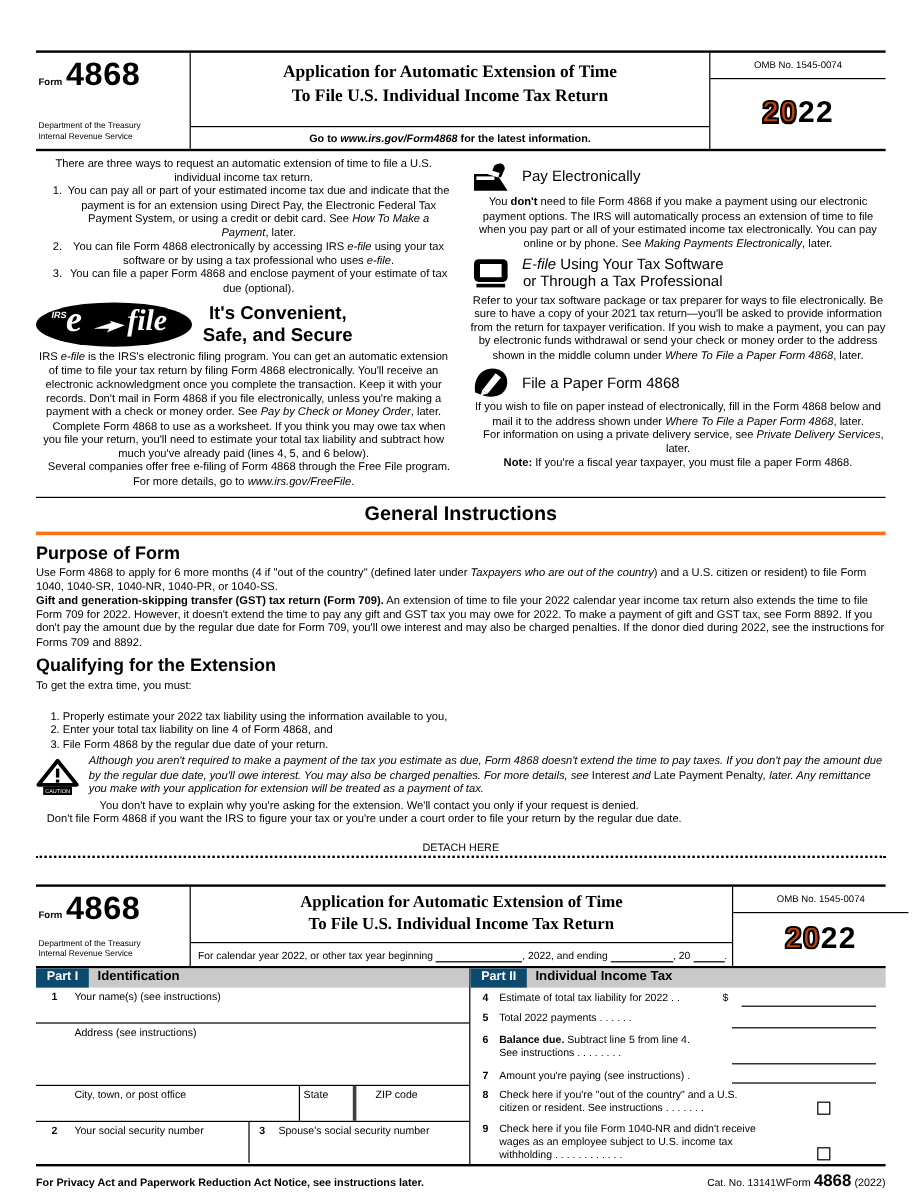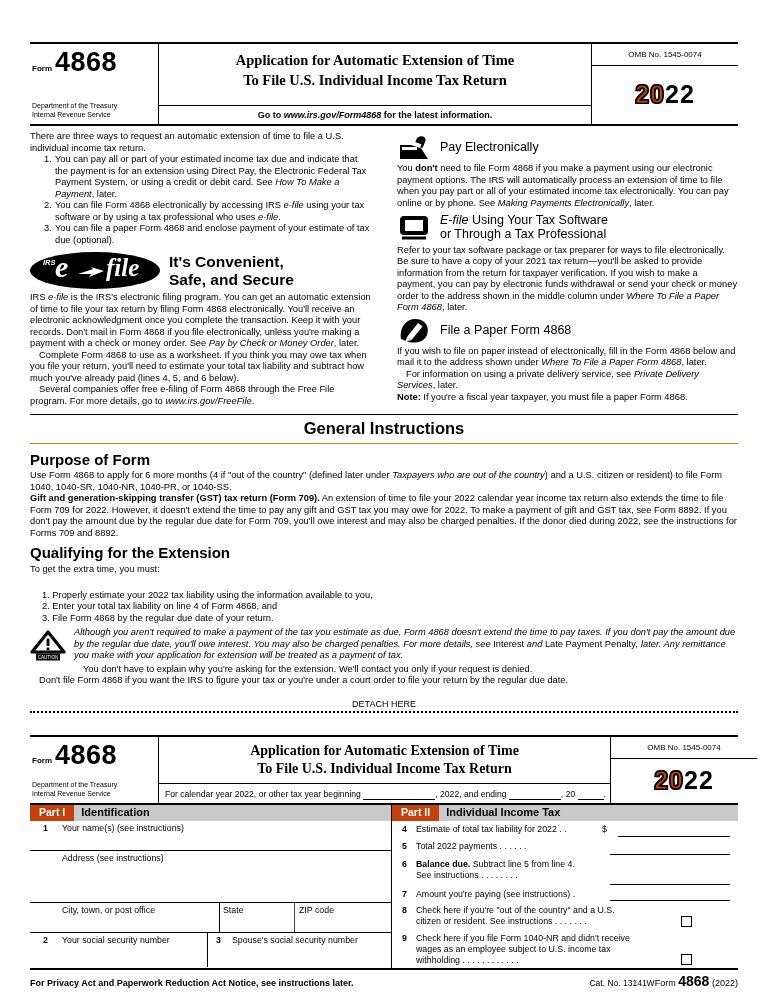--- a/index.html
+++ b/index.html
@@ -23,61 +23,61 @@
   .fh-omb{font-size:8px;text-align:center;padding:6px 2px 5px;border-bottom:1px solid #000;white-space:nowrap;}
   .fh-year{flex:1;display:flex;align-items:center;justify-content:center;font-size:25px;font-weight:bold;letter-spacing:1px;}
   .y-out{color:#c2410c;-webkit-text-stroke:1.2px #000;text-shadow:-1px -1px 0 #000,1px -1px 0 #000,-1px 1px 0 #000,1px 1px 0 #000;}
   .fh-bottom{min-height:70px;margin-top:22px;}
   .fh-bottom .fh-titles{padding-top:5px;}
   .fh-bottom .fh-title{font-size:14px;line-height:1.3;}
   .fh-cal{border-top:1px solid #000;font-size:8.6px;font-weight:normal;padding:5px 4px 3px 6px;white-space:nowrap;text-align:left;}
   .blank{display:inline-block;border-bottom:1px solid #000;height:9px;vertical-align:bottom;}
   .w70{width:72px;}.w52{width:52px;}.w26{width:26px;}
   
-  .cols{display:flex;gap:26px;margin-top:5px;}
+  .cols{display:flex;gap:16px;margin-top:5px;text-align:center;}
   .col{flex:1;min-width:0;}
   .indent{text-indent:9px;}
   .li{position:relative;padding-left:25px;}
   .li-num{position:absolute;left:14px;}
   .efile-row{display:flex;gap:9px;align-items:center;margin:6px 0 3px;}
   .efile-logo{width:130px;height:37px;background:#000;border-radius:50%/50%;position:relative;flex:none;}
   .efl-irs{position:absolute;left:13px;top:6px;color:#fff;font-size:7.5px;font-weight:bold;font-style:italic;}
   .efl-e{position:absolute;left:25px;top:-4px;color:#fff;font-size:30px;font-weight:bold;font-style:italic;font-family:"Liberation Serif","DejaVu Serif",serif;}
   .efl-bolt{position:absolute;left:48px;top:15px;}
   .efl-file{position:absolute;left:76px;top:0px;color:#fff;font-size:25px;font-weight:bold;font-style:italic;font-family:"Liberation Serif","DejaVu Serif",serif;}
   .efile-head{font-size:15.5px;font-weight:bold;line-height:1.15;}
   .sec-head{display:flex;align-items:center;gap:9px;margin:4px 0 3px;}
   .sec-icon{flex:none;width:34px;display:flex;justify-content:center;}
   .sec-title{font-weight:normal;font-size:12.5px;line-height:1.15;}
   
-  .gi-bar{margin-top:7px;border-top:1px solid #000;border-bottom:1px solid #f97316;padding:3px 0 4px;text-align:center;font-size:16.5px;font-weight:bold;}
+  .gi-bar{margin-top:7px;border-top:1px solid #000;border-bottom:3px solid #f97316;padding:3px 0 4px;text-align:center;font-size:16.5px;font-weight:bold;}
   .gi-cols{display:flex;gap:14px;margin-top:6px;flex-direction:column;}
   .h2{font-size:15px;font-weight:bold;margin:1px 0 1px;}
   .step{text-indent:12px;}
   .caution-wrap{margin:3px 0 2px;}
   .caution-icon{float:left;margin:3px 8px 1px 0;}
   .detach{margin-top:12px;text-align:center;font-size:9px;}
   .detach-line{border-top:2px dotted #000;margin-top:1px;}
   
   .form-body{display:flex;border-bottom:2px solid #000;}
   .fb-left{width:362px;border-right:1.5px solid #000;display:flex;flex-direction:column;}
   .fb-right{flex:1;display:flex;flex-direction:column;}
   .part-bar{background:#c9c9c9;display:flex;align-items:stretch;height:16px;}
-  .part-label{background:#c2410c;color:#fff;font-weight:bold;font-size:10.5px;padding:0 9px;display:flex;align-items:center;text-align:right;}
+  .part-label{background:#0c4a6e;color:#fff;font-weight:bold;font-size:10.5px;padding:0 9px;display:flex;align-items:center;text-align:right;}
   .part-title{font-weight:bold;font-size:11px;padding:0 7px;display:flex;align-items:center;}
   .p1-row{border-bottom:1px solid #000;position:relative;font-size:8.8px;}
   .p1-num{position:absolute;left:13px;top:2px;font-weight:bold;}
   .p1-label{padding:2px 4px 0 32px;}
   .r-name{height:30px;}
   .r-addr{height:52px;}
   .r-city{height:30px;display:flex;}
   .r-ssn{height:34px;display:flex;border-bottom:none;}
   .c-city{flex:1;padding:2px 4px 0 32px;}
   .c-state{width:45px;border-left:1px solid #000;padding:2px 3px 0;}
-  .c-zip{width:97px;border-left:1px solid #404040;padding:2px 4px 0;margin-left:30px;}
+  .c-zip{width:97px;border-left:3px solid #404040;padding:2px 16px 0;}
   .s-mine{width:177px;position:relative;}
   .s-spouse{flex:1;border-left:1px solid #000;position:relative;}
   .s-spouse .p1-num{left:8px;}
   .s-spouse .p1-label{padding-left:24px;}
   .p2-line{display:flex;padding:3px 6px 0 10px;font-size:8.8px;position:relative;}
   .p2-num{width:14px;font-weight:bold;flex:none;}
   .p2-body{flex:1;min-width:0;padding-right:2px;}
   .p2-amt{width:126px;flex:none;position:relative;}
   .amt-rule{position:absolute;left:4px;right:2px;bottom:1px;border-bottom:1px solid #000;}
   .cur{position:absolute;left:-4px;top:0;font-weight:normal;}

